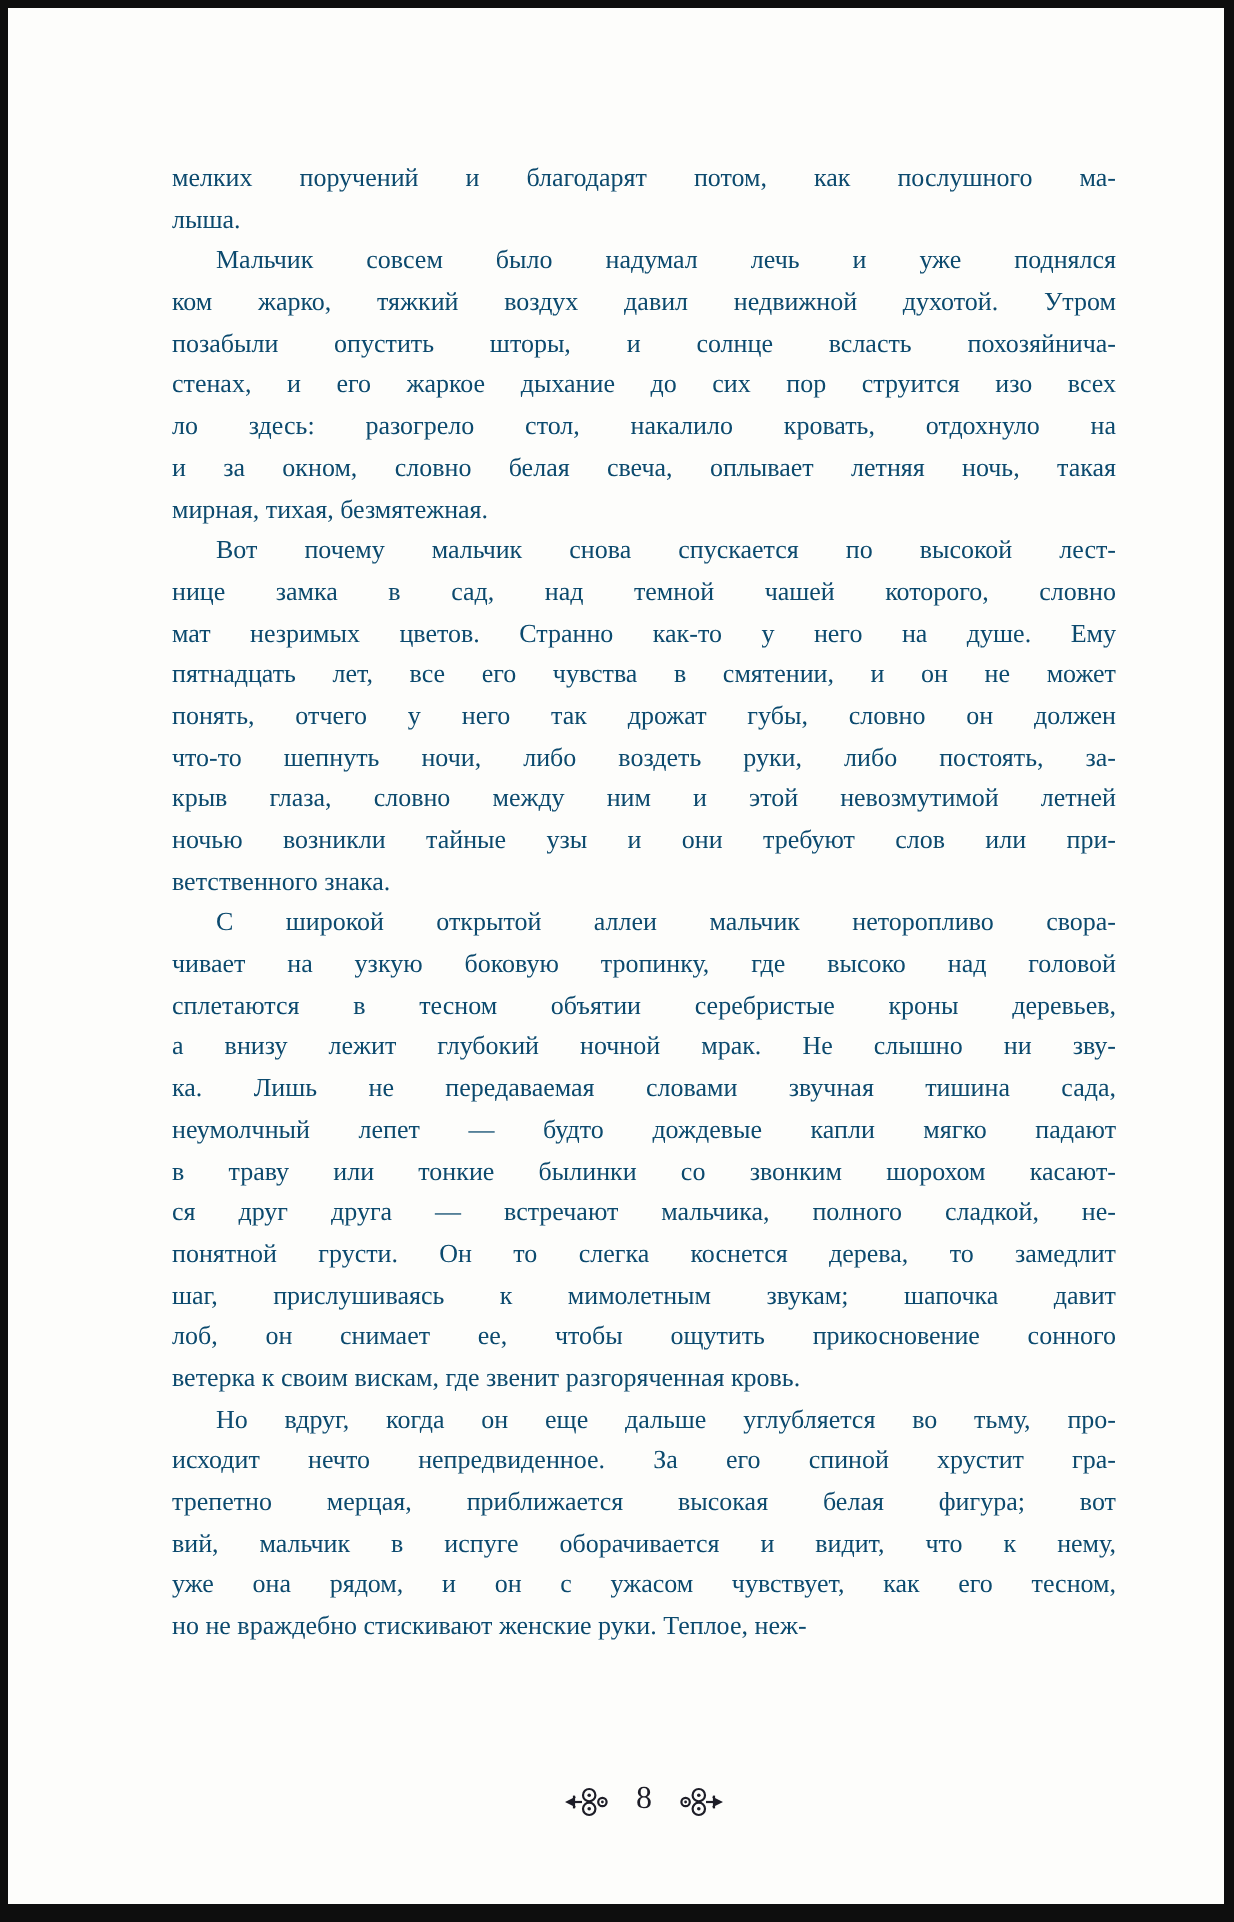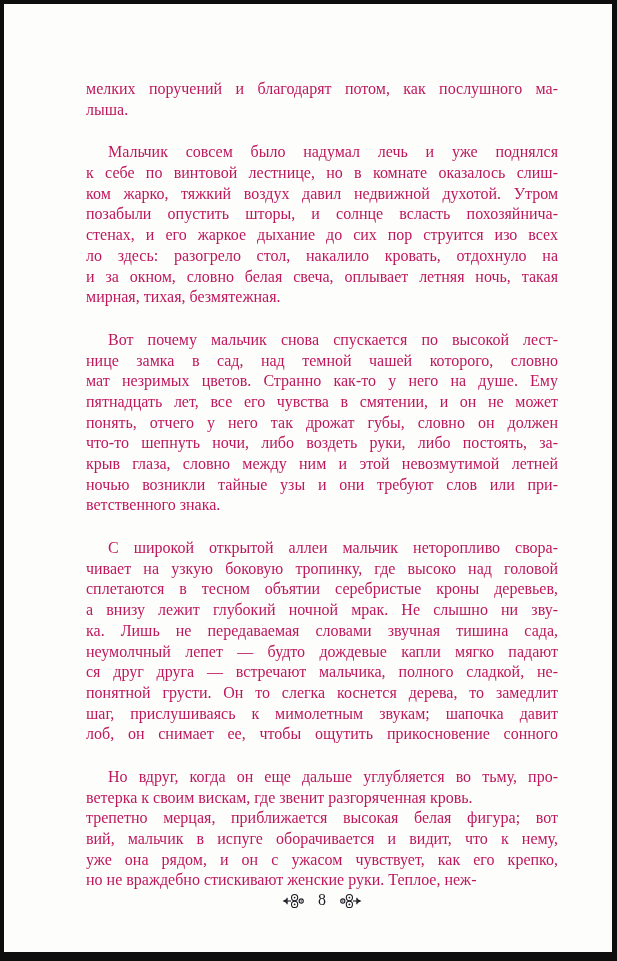--- a/index.html
+++ b/index.html
@@ -19,35 +19,34 @@
     background: #fdfdfb;
   }
   .text-block {
     position: absolute;
     left: 82px;
     top: 75px;
     width: 472px;
   }
   .line {
     font-family: "Liberation Serif", "DejaVu Serif", serif;
-    font-size: 16px;
+    font-size: 13px;
     line-height: 20.7px;
-    color: #be185d;
+    color: #0c4a6e;
     text-align: justify;
     text-align-last: justify;
     height: 20.7px;
     overflow: hidden;
     white-space: normal;
   }
   .line.para-end {
     text-align-last: left;
   }
   .line.indent {
     text-indent: 22px;
-    margin-top: 22px;
   }
   .footer {
     position: absolute;
     left: 82px;
     top: 886px;
     width: 472px;
     height: 22px;
     display: flex;
     align-items: center;
     justify-content: center;
@@ -66,21 +65,20 @@
 </style>
 </head>
 <body>
 
 <div class="page">
 
   <div class="text-block" id="text-block">
       <div class="line">мелких поручений и благодарят потом, как послушного ма-</div>
       <div class="line para-end">лыша.</div>
       <div class="line indent">Мальчик совсем было надумал лечь и уже поднялся</div>
-      <div class="line">к себе по винтовой лестнице, но в комнате оказалось слиш-</div>
       <div class="line">ком жарко, тяжкий воздух давил недвижной духотой. Утром</div>
       <div class="line">позабыли опустить шторы, и солнце всласть похозяйнича-</div>
       <div class="line">стенах, и его жаркое дыхание до сих пор струится изо всех</div>
       <div class="line">ло здесь: разогрело стол, накалило кровать, отдохнуло на</div>
       <div class="line">и за окном, словно белая свеча, оплывает летняя ночь, такая</div>
       <div class="line para-end">мирная, тихая, безмятежная.</div>
       <div class="line indent">Вот почему мальчик снова спускается по высокой лест-</div>
       <div class="line">нице замка в сад, над темной чашей которого, словно</div>
       <div class="line">мат незримых цветов. Странно как-то у него на душе. Ему</div>
       <div class="line">пятнадцать лет, все его чувства в смятении, и он не может</div>
@@ -88,29 +86,31 @@
       <div class="line">что-то шепнуть ночи, либо воздеть руки, либо постоять, за-</div>
       <div class="line">крыв глаза, словно между ним и этой невозмутимой летней</div>
       <div class="line">ночью возникли тайные узы и они требуют слов или при-</div>
       <div class="line para-end">ветственного знака.</div>
       <div class="line indent">С широкой открытой аллеи мальчик неторопливо свора-</div>
       <div class="line">чивает на узкую боковую тропинку, где высоко над головой</div>
       <div class="line">сплетаются в тесном объятии серебристые кроны деревьев,</div>
       <div class="line">а внизу лежит глубокий ночной мрак. Не слышно ни зву-</div>
       <div class="line">ка. Лишь не передаваемая словами звучная тишина сада,</div>
       <div class="line">неумолчный лепет — будто дождевые капли мягко падают</div>
+      <div class="line">в траву или тонкие былинки со звонким шорохом касают-</div>
       <div class="line">ся друг друга — встречают мальчика, полного сладкой, не-</div>
       <div class="line">понятной грусти. Он то слегка коснется дерева, то замедлит</div>
       <div class="line">шаг, прислушиваясь к мимолетным звукам; шапочка давит</div>
       <div class="line">лоб, он снимает ее, чтобы ощутить прикосновение сонного</div>
+      <div class="line para-end">ветерка к своим вискам, где звенит разгоряченная кровь.</div>
       <div class="line indent">Но вдруг, когда он еще дальше углубляется во тьму, про-</div>
-      <div class="line para-end">ветерка к своим вискам, где звенит разгоряченная кровь.</div>
+      <div class="line">исходит нечто непредвиденное. За его спиной хрустит гра-</div>
       <div class="line">трепетно мерцая, приближается высокая белая фигура; вот</div>
       <div class="line">вий, мальчик в испуге оборачивается и видит, что к нему,</div>
-      <div class="line">уже она рядом, и он с ужасом чувствует, как его крепко,</div>
+      <div class="line">уже она рядом, и он с ужасом чувствует, как его тесном,</div>
       <div class="line para-end">но не враждебно стискивают женские руки. Теплое, неж-</div>
     </div>
 
   <div class="footer">
     <svg class="fleuron" width="23" height="16" viewBox="0 0 23 16">
       <g stroke="#1d1d27" fill="none" stroke-width="1.1">
         <path d="M5,8 L9,8"></path>
         <path d="M5,4.8 L5,11.2"></path>
         <circle cx="12.6" cy="4.6" r="3.1"></circle>
         <circle cx="12.6" cy="11.4" r="3.1"></circle>

